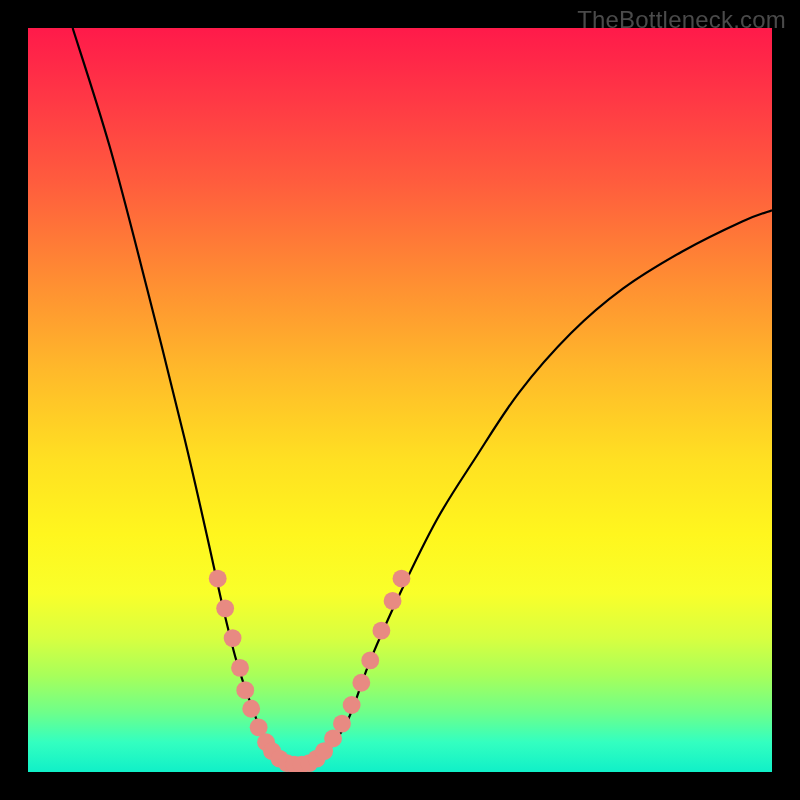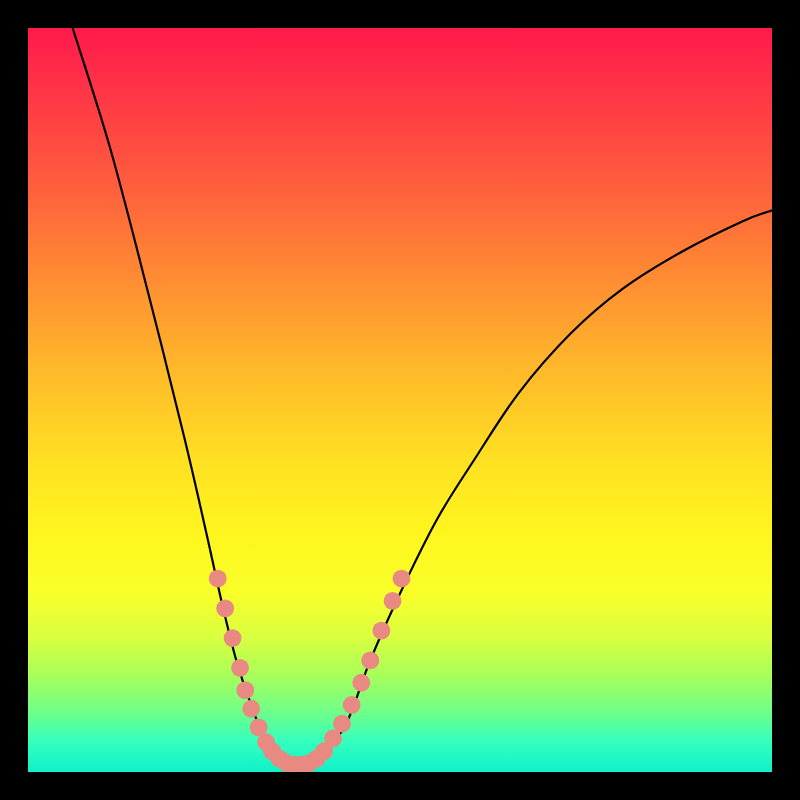--- a/index.html
+++ b/index.html
@@ -101,13 +101,14 @@
           <circle cx="323.64" cy="677.04" r="8.928" fill="#e88a82"></circle>
           <circle cx="333.31199999999995" cy="654.72" r="8.928" fill="#e88a82"></circle>
           <circle cx="342.24" cy="632.4" r="8.928" fill="#e88a82"></circle>
           <circle cx="353.4" cy="602.64" r="8.928" fill="#e88a82"></circle>
           <circle cx="364.56" cy="572.88" r="8.928" fill="#e88a82"></circle>
           <circle cx="373.488" cy="550.56" r="8.928" fill="#e88a82"></circle>
         </g>
     </svg>
   </div>
 
+  <div class="watermark">TheBottleneck.com</div>
 </div>
 
 </body></html>

